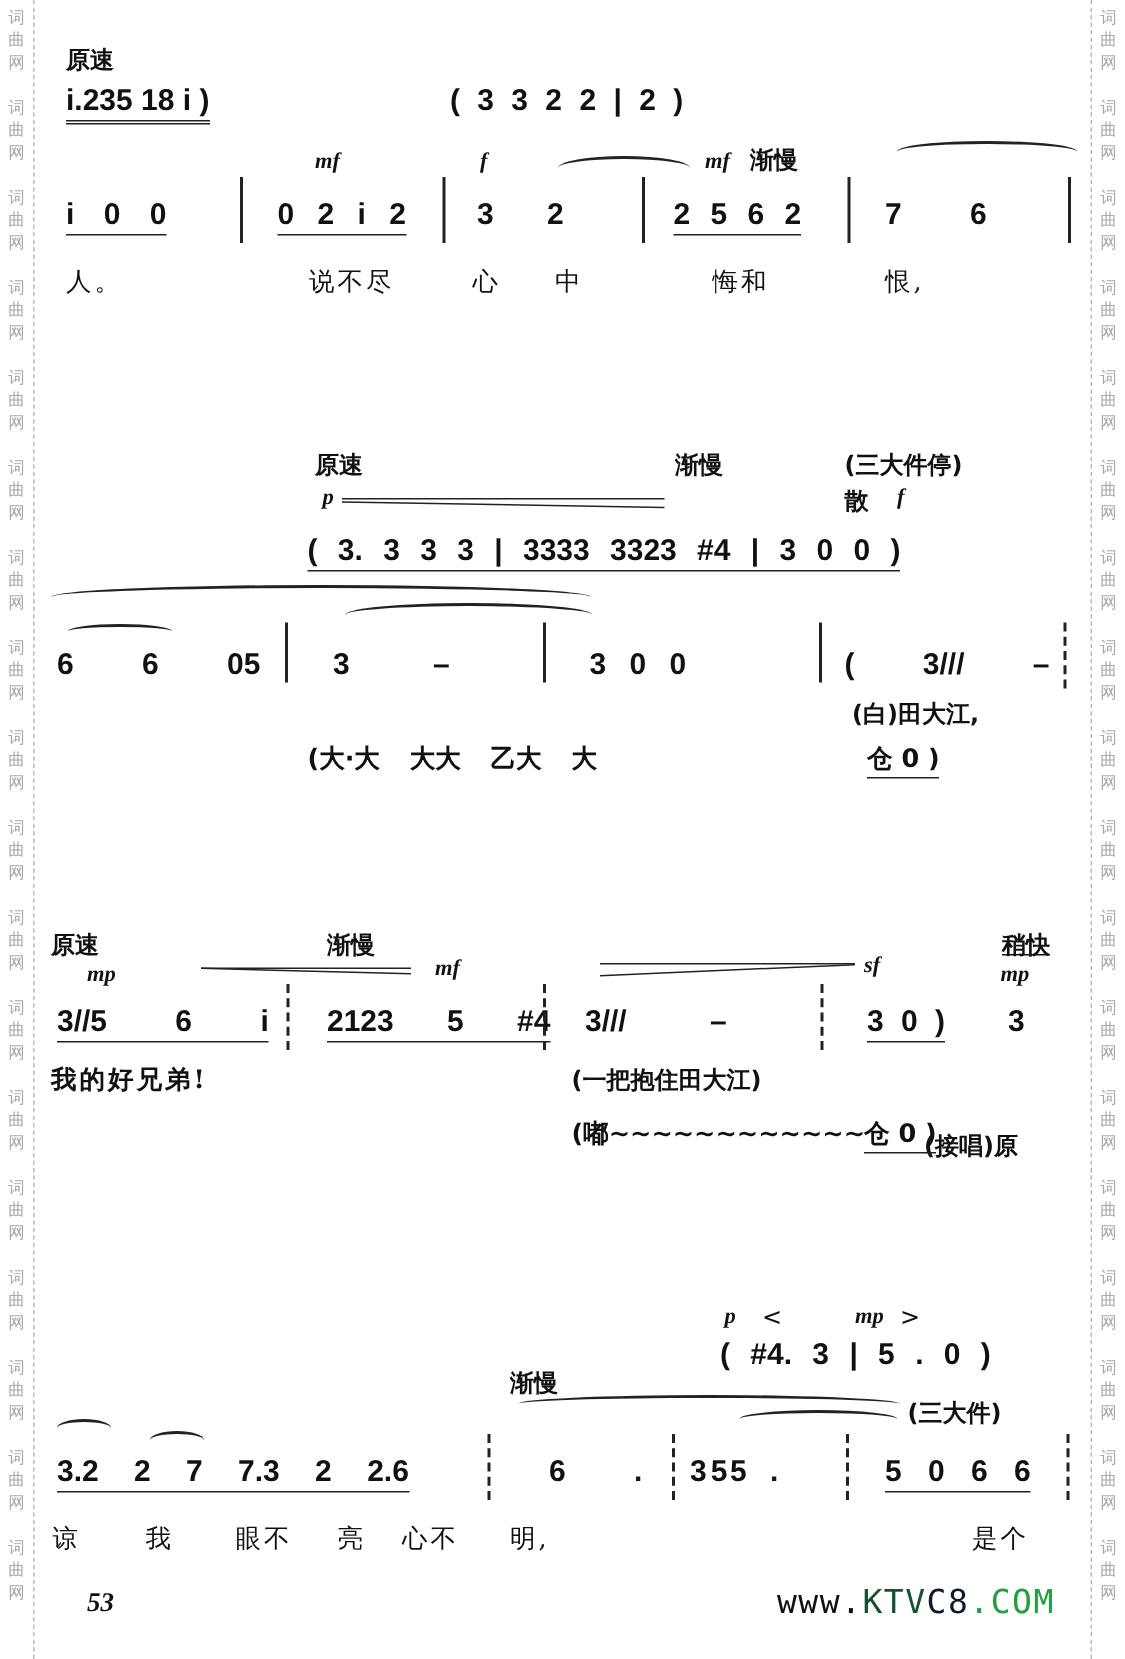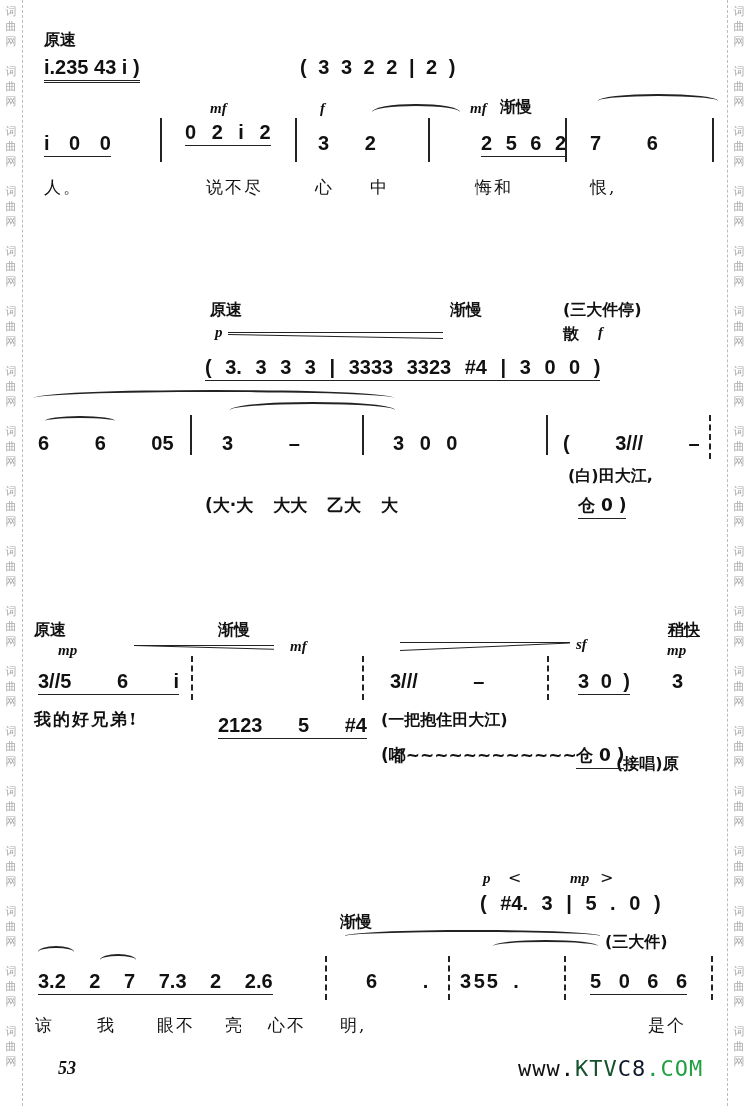--- a/index.html
+++ b/index.html
@@ -209,38 +209,38 @@
     </div>
   <div class="grp">
       <span>词</span>
       <span>曲</span>
       <span>网</span>
     </div>
 </div>
 
 <div>
   <div class="abs cn" style="left:44px;top:30px;">原速</div>
-  <div class="abs note u2" style="left:44px;top:56px;">i.235 43 i )</div>
+  <div class="abs note u2" style="left:44px;top:56px;">i.235 18 i )</div>
   <div class="abs note" style="left:300px;top:56px;word-spacing:6px;">( 3 3 2 2 | 2 )</div>
 
   <div class="abs dyn" style="left:210px;top:100px;">mf</div>
   <div class="abs dyn" style="left:320px;top:100px;">f</div>
   <div class="abs dyn" style="left:470px;top:100px;">mf</div>
   <div class="abs cn" style="left:500px;top:97px;">渐慢</div>
 
   <div class="slur" style="left:372px;top:104px;width:88px;height:14px;"></div>
   <div class="slur" style="left:598px;top:94px;width:120px;height:12px;"></div>
 
   <div class="abs note u1" style="left:44px;top:132px;word-spacing:14px;">i 0 0</div>
   <div class="bar" style="left:160px;top:118px;height:44px;"></div>
-  <div class="abs note u1" style="left:185px;top:121px;word-spacing:10px;text-align:right;">0 2 i 2</div>
+  <div class="abs note u1" style="left:185px;top:132px;word-spacing:10px;text-align:right;">0 2 i 2</div>
   <div class="bar" style="left:295px;top:118px;height:44px;"></div>
   <div class="abs note" style="left:318px;top:132px;word-spacing:30px;">3  2</div>
   <div class="bar" style="left:428px;top:118px;height:44px;"></div>
-  <div class="abs note u1" style="left:481px;top:132px;word-spacing:8px;">2 5 6 2</div>
+  <div class="abs note u1" style="left:449px;top:132px;word-spacing:8px;">2 5 6 2</div>
   <div class="bar" style="left:565px;top:118px;height:44px;"></div>
   <div class="abs note" style="left:590px;top:132px;word-spacing:40px;">7  6</div>
   <div class="bar" style="left:712px;top:118px;height:44px;"></div>
 
   <div class="abs lyr" style="left:44px;top:176px;">人。</div>
   <div class="abs lyr" style="left:206px;top:176px;">说不尽</div>
   <div class="abs lyr" style="left:315px;top:176px;">心</div>
   <div class="abs lyr" style="left:370px;top:176px;">中</div>
   <div class="abs lyr" style="left:475px;top:176px;">悔和</div>
   <div class="abs lyr" style="left:590px;top:176px;">恨,</div>
@@ -284,21 +284,21 @@
   <div class="hair" style="left:134px;top:645px;width:140px;"></div>
   <div class="hair" style="left:134px;top:645px;width:140px;transform:rotate(1.5deg);transform-origin:left;"></div>
   <div class="abs dyn" style="left:290px;top:638px;">mf</div>
   <div class="hair" style="left:400px;top:642px;width:170px;"></div>
   <div class="hair" style="left:400px;top:650px;width:170px;transform:rotate(-2.5deg);transform-origin:left;"></div>
   <div class="abs dyn" style="left:576px;top:636px;">sf</div>
   <div class="abs dyn" style="left:667px;top:642px;">mp</div>
 
   <div class="abs note u1" style="left:38px;top:670px;word-spacing:40px;">3//5   6 i</div>
   <div class="dbar" style="left:191px;top:656px;height:44px;"></div>
-  <div class="abs note u1" style="left:218px;top:670px;word-spacing:30px;margin-top:44px;">2123  5 #4</div>
+  <div class="abs note u1" style="left:218px;top:670px;word-spacing:30px;">2123  5 #4</div>
   <div class="dbar" style="left:362px;top:656px;height:44px;"></div>
   <div class="abs note" style="left:390px;top:670px;word-spacing:50px;">3///   –</div>
   <div class="dbar" style="left:547px;top:656px;height:44px;"></div>
   <div class="abs note u1" style="left:578px;top:670px;word-spacing:6px;">3 0 )</div>
   <div class="abs note" style="left:672px;top:670px;">3</div>
 
   <div class="abs lyr" style="left:34px;top:708px;font-weight:bold;">我的好兄弟!</div>
   <div class="abs cn" style="left:381px;top:710px;">(一把抱住田大江)</div>
   <div class="abs cn" style="left:616px;top:710px;margin-top:44px;">(接唱)原</div>
   <div class="abs cn" style="left:381px;top:744px;font-size:17px;">(嘟~~~~~~~~~~~~</div>

